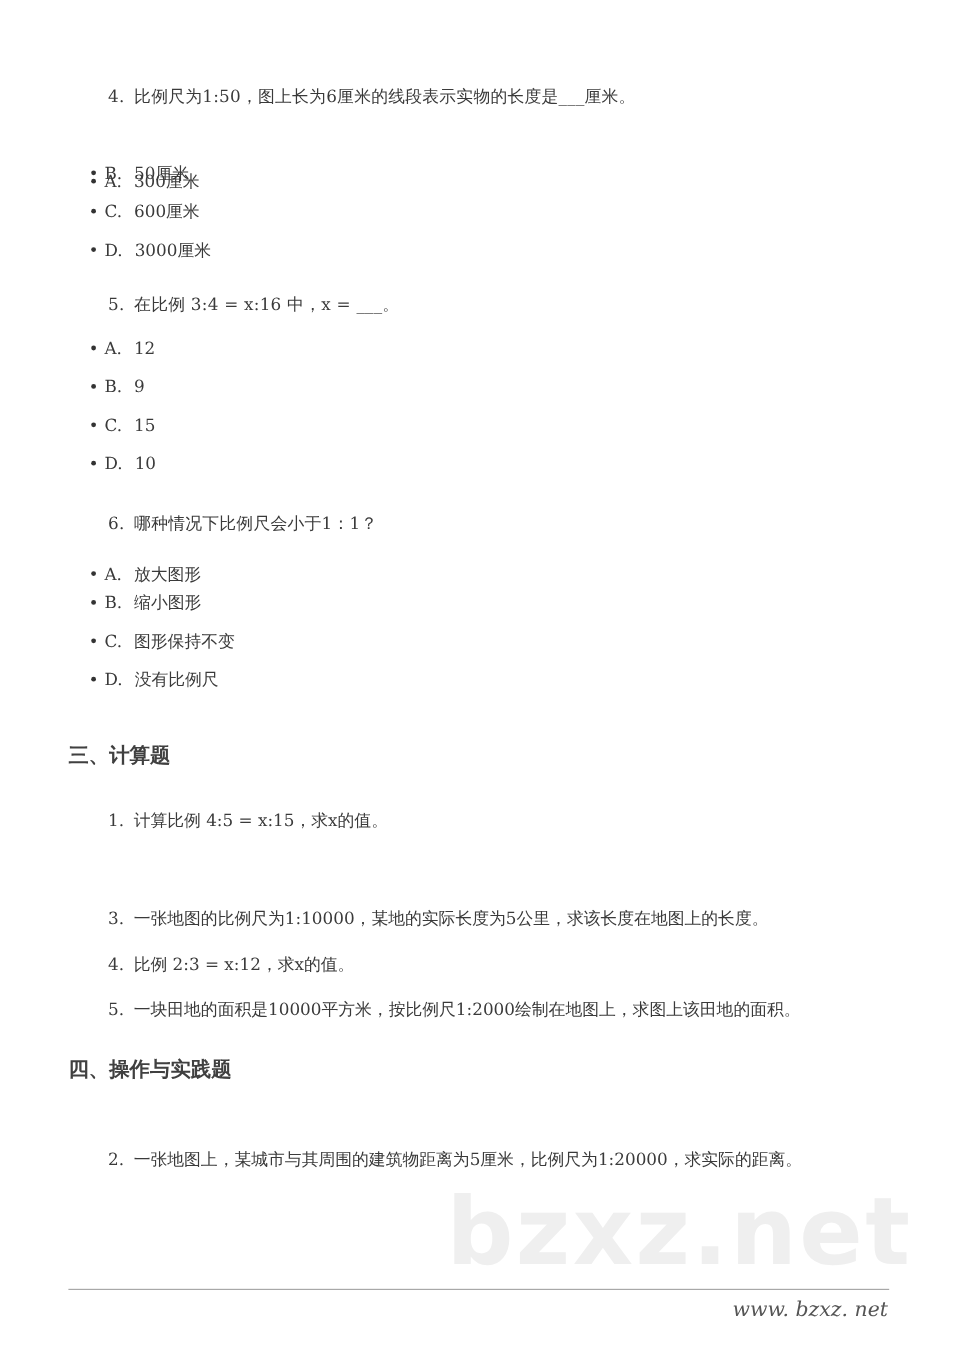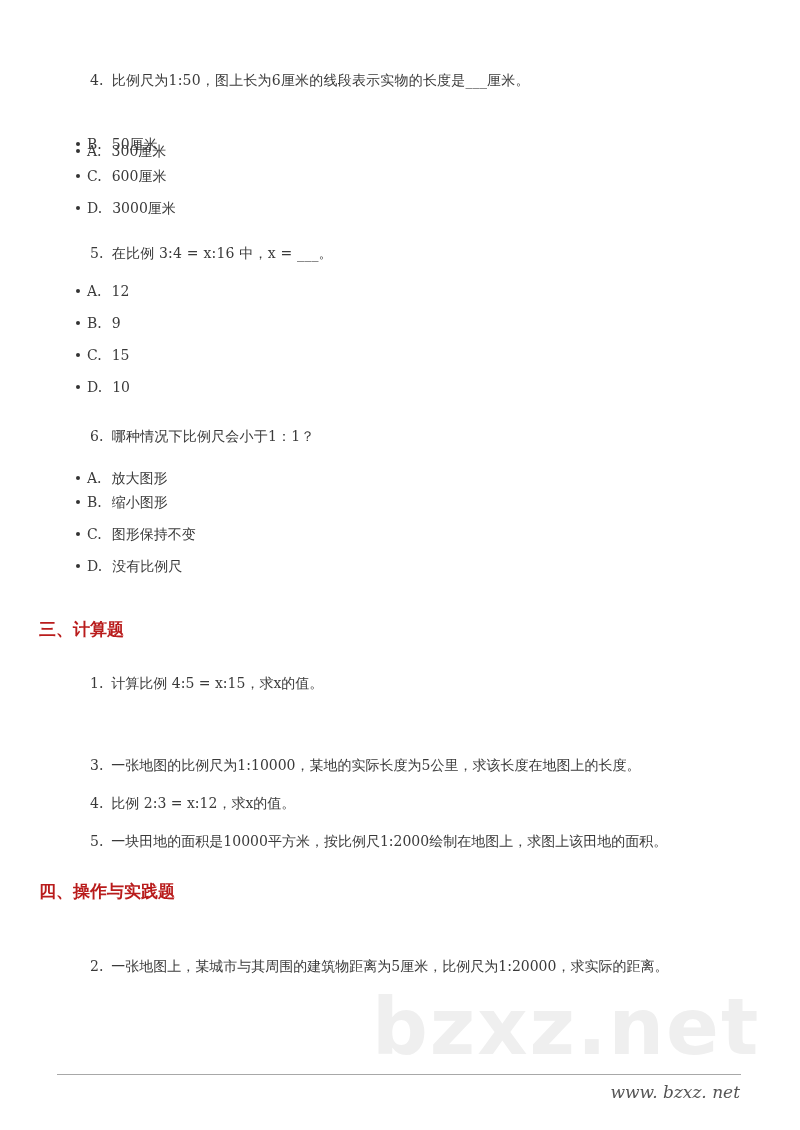--- a/index.html
+++ b/index.html
@@ -40,24 +40,24 @@
       border-radius: 50%;
       background: #333;
       vertical-align: middle;
       margin-right: 7px;
       position: relative;
       top: -1px;
     }
     .option .letter { margin-right: 10px; }
     .section-title {
       position: absolute;
-      left: 39px;
+      left: 57px;
       font-size: 17px;
       font-weight: bold;
-      color: #b91c1c;
+      color: #404040;
       font-family: "DejaVu Sans", "Liberation Sans", sans-serif;
       white-space: nowrap;
     }
     .calc-item {
       position: absolute;
       left: 90px;
       font-size: 14px;
       white-space: nowrap;
     }
     .calc-item .num { margin-right: 8px; }

